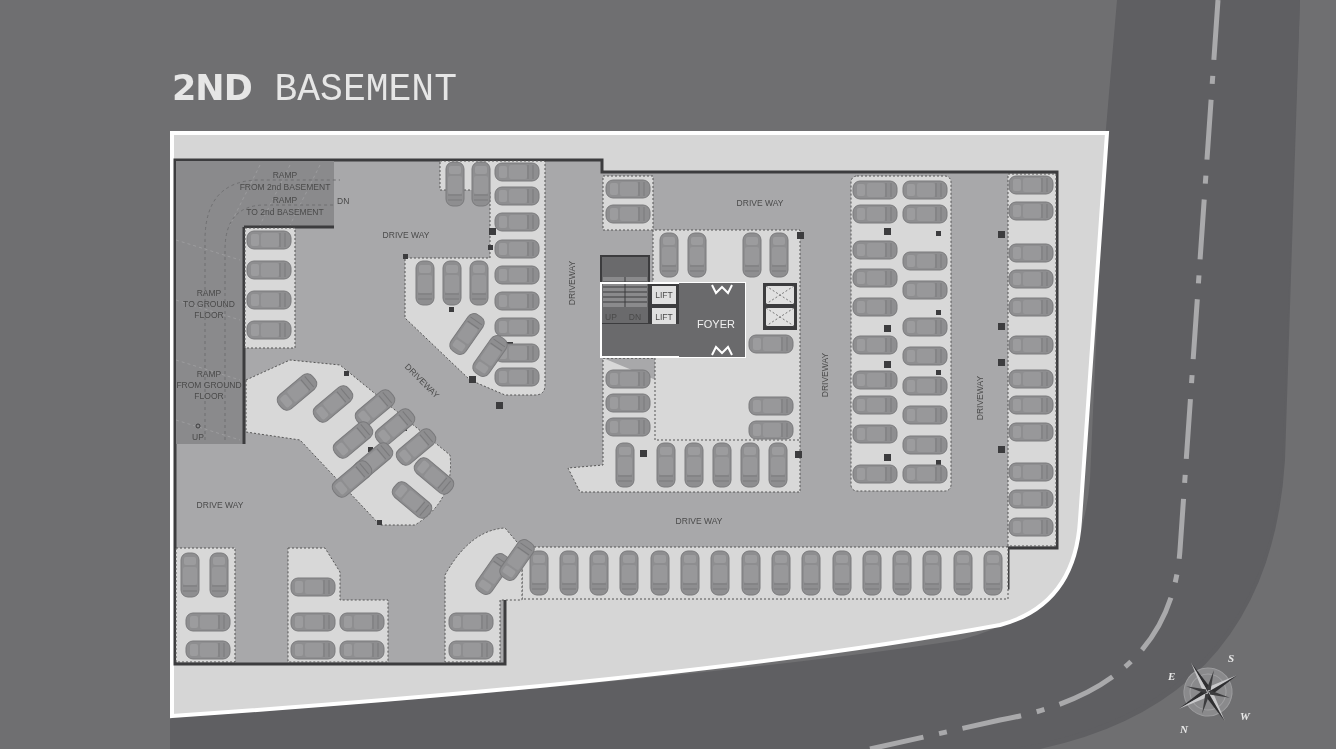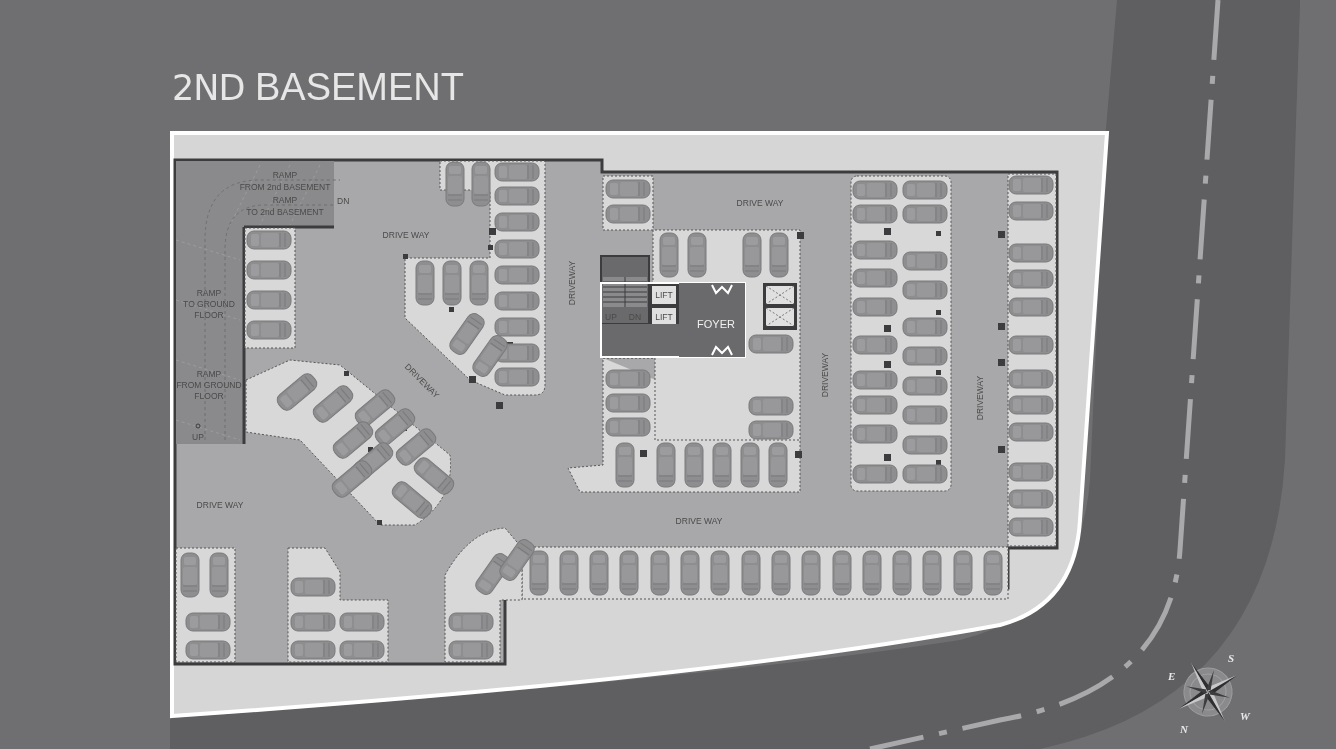--- a/index.html
+++ b/index.html
@@ -1,20 +1,20 @@
 <!DOCTYPE html>
 <html><head>
 <meta charset="utf-8">
 <style>
   html, body { margin:0; padding:0; }
   body { width:1336px; height:749px; overflow:hidden; background:#6f6f71; position:relative; font-family:"Liberation Sans", sans-serif; }
   #plan { position:absolute; left:0; top:0; width:1336px; height:749px; }
   .title { position:absolute; left:172px; top:66px; font-size:38px; color:#e6e6e6; letter-spacing:0px; white-space:nowrap; }
-  .title .bold { font-weight:normal; font-family:"DejaVu Sans", sans-serif; font-size:35px; letter-spacing:-1px;text-align:center; }
-  .title .light { font-weight:normal; font-family:Liberation Sans, sans-serif; }
+  .title .bold { font-weight:bold; font-family:"DejaVu Sans", sans-serif; font-size:35px; letter-spacing:-1px;text-align:center; }
+  .title .light { font-weight:normal; font-family:Liberation Mono, monospace; }
   .lbl { font-family:"Liberation Sans", sans-serif; fill:#4a4a4a; font-size:8.5px; }
   .lbl-white { font-family:"Liberation Sans", sans-serif; fill:#f0f0f0; font-size:11px; }
   .compass-letter { font-family:"Liberation Serif", serif; fill:#e8e8e8; font-size:11px; font-weight:bold; font-style:italic; }
 </style>
 </head>
 <body>
 
 <div class="title">
   <span class="bold">2ND</span><span class="light"> BASEMENT</span>
 </div>

